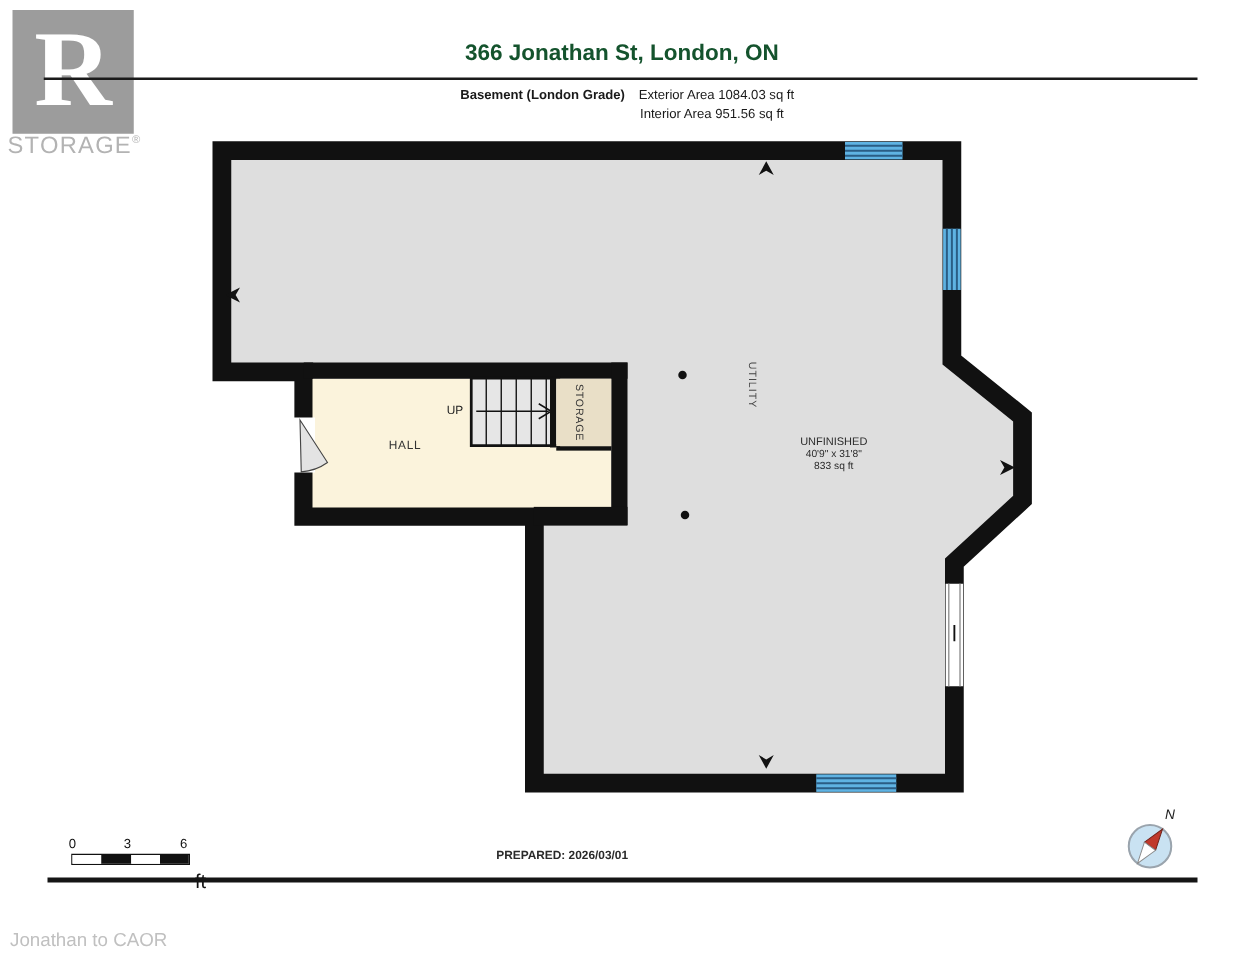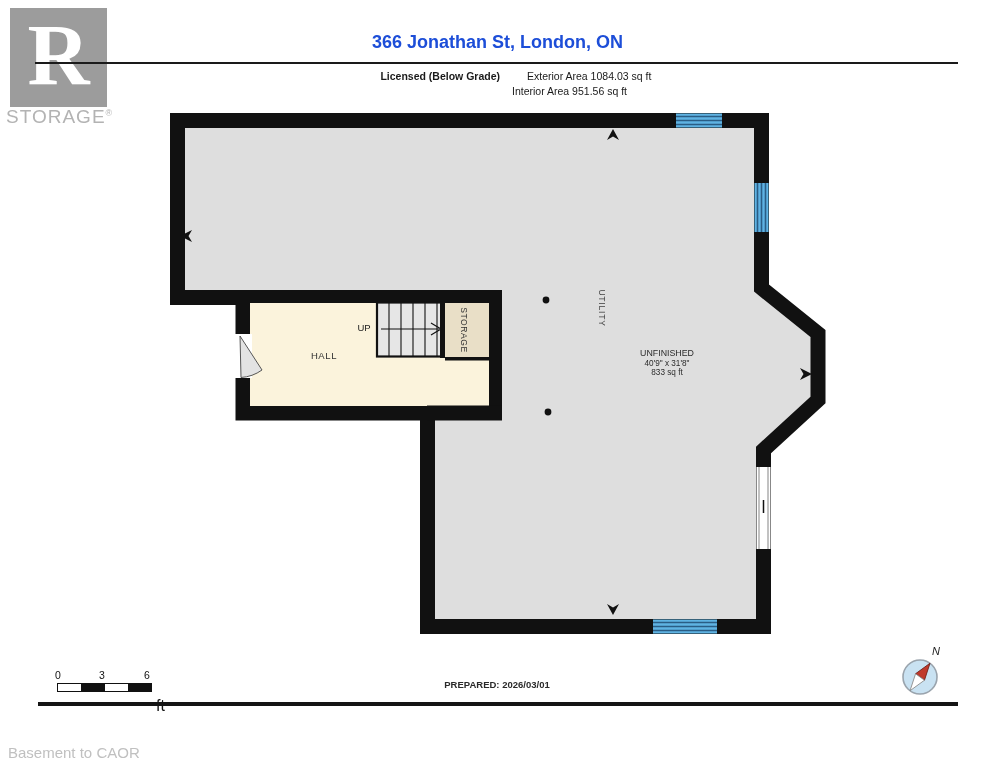--- a/index.html
+++ b/index.html
@@ -9,34 +9,34 @@
   }
   .abs{position:absolute;}
   
   #realtor-box{left:10px;top:8px;width:97px;height:99px;background:#9c9c9c;
     display:flex;align-items:center;justify-content:center;}
   #realtor-letter{font-family:"Liberation Serif", serif;font-weight:bold;
     font-size:86px;color:#ffffff;line-height:1;margin-top:-6px;}
   #realtor-word{left:6px;top:106px;font-size:19px;color:#b3b3b3;letter-spacing:1px;}
   #realtor-word sup{font-size:9px;}
   #page-title{left:0;top:32px;width:995px;text-align:center;font-size:18px;
-    font-weight:bold;color:#1d4ed8;}
+    font-weight:bold;color:#14532d;}
   #header-rule{left:35px;top:62px;width:923px;height:2px;background:#1a1a1a;}
   #floor-label{left:280px;top:70px;width:220px;text-align:right;font-size:10.5px;
     font-weight:bold;color:#1a1a1a;}
-  #ext-area{left:511px;top:70px;font-size:10.5px;color:#1a1a1a;margin-left:16px;}
+  #ext-area{left:511px;top:70px;font-size:10.5px;color:#1a1a1a;}
   #int-area{left:512px;top:85px;font-size:10.5px;color:#1a1a1a;}
   
   .tick{position:absolute;top:669px;font-size:10.5px;color:#111;width:10px;text-align:center;}
   #scale-bar{left:57px;top:683px;width:93px;height:7px;border:1px solid #111;
     display:flex;}
   #scale-bar div{flex:1;}
   .seg-w{background:#ffffff;} .seg-b{background:#111111;}
   #scale-unit{left:156px;top:697px;font-size:16px;color:#111;}
-  #prepared{left:397px;top:679px;width:200px;text-align:center;font-size:9.5px;
+  #prepared{left:397px;top:679px;width:200px;font-size:9.5px;
     font-weight:bold;color:#2a2a2a;}
   #footer-rule{left:38px;top:702px;width:920px;height:4px;background:#151515;}
   #disclaimer{left:40px;top:712px;width:915px;font-size:8.8px;color:#111;}
   #license{left:8px;top:744px;font-size:15px;color:#c0c0c0;}
 </style>
 </head>
 <body>
 
 <div id="stage">
 
@@ -117,21 +117,21 @@
 
   <div class="abs" id="realtor-box">
     <div id="realtor-letter">R</div>
   </div>
   <div class="abs" id="realtor-word">
     <span>STORAGE</span><sup>®</sup>
   </div>
 
   <div class="abs" id="page-title">366 Jonathan St, London, ON</div>
   <div class="abs" id="header-rule"></div>
-  <div class="abs" id="floor-label">Licensed (Below Grade)</div>
+  <div class="abs" id="floor-label">Basement (London Grade)</div>
   <div class="abs" id="ext-area">Exterior Area 1084.03 sq ft</div>
   <div class="abs" id="int-area">Interior Area 951.56 sq ft</div>
 
   <div class="tick" style="left:53px;">0</div>
   <div class="tick" style="left:97px;">3</div>
   <div class="tick" style="left:142px;">6</div>
   <div class="abs" id="scale-bar">
     <div class="seg-w"></div>
     <div class="seg-b"></div>
     <div class="seg-w"></div>
@@ -144,15 +144,15 @@
   <svg class="abs" style="left:897px;top:644px" width="50" height="54" viewBox="0 0 50 54">
     <circle cx="23" cy="33" r="17" fill="#c9e2f2" stroke="#9aa4ad" stroke-width="1.6"></circle>
     <g transform="rotate(36 23 33)">
       <polygon points="23,16 28.5,33 17.5,33" fill="#c0392b" stroke="#6e2018" stroke-width="0.8"></polygon>
       <polygon points="17.5,33 28.5,33 23,50" fill="#ffffff" stroke="#8a8a8a" stroke-width="0.8"></polygon>
     </g>
     <text x="35" y="11" font-size="11" font-style="italic" fill="#222" font-family="Liberation Sans, sans-serif">N</text>
   </svg>
 
   <div class="abs" id="footer-rule"></div>
-  <div class="abs" id="license">Basement to CAOR</div>
+  <div class="abs" id="license">Jonathan to CAOR</div>
 
 </div>
 
 </body></html>

